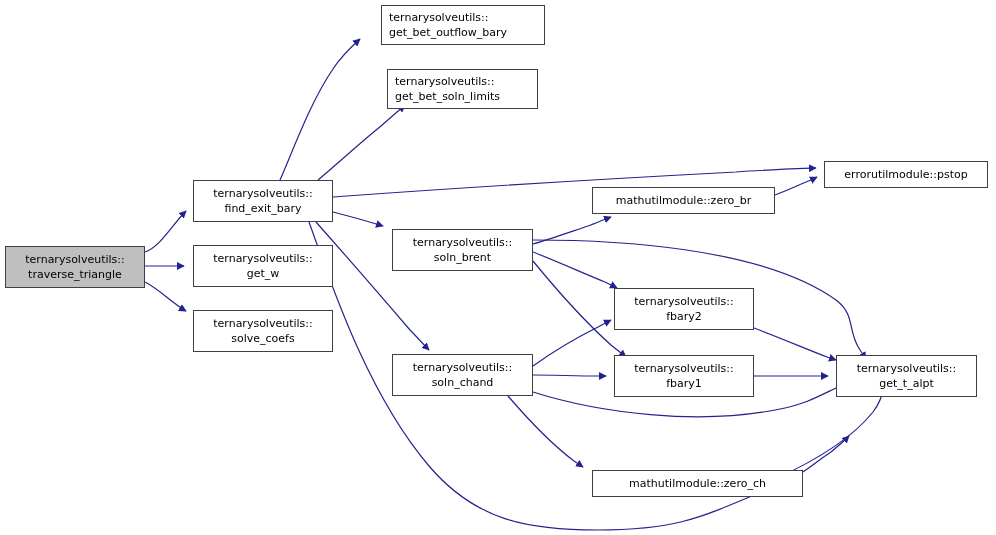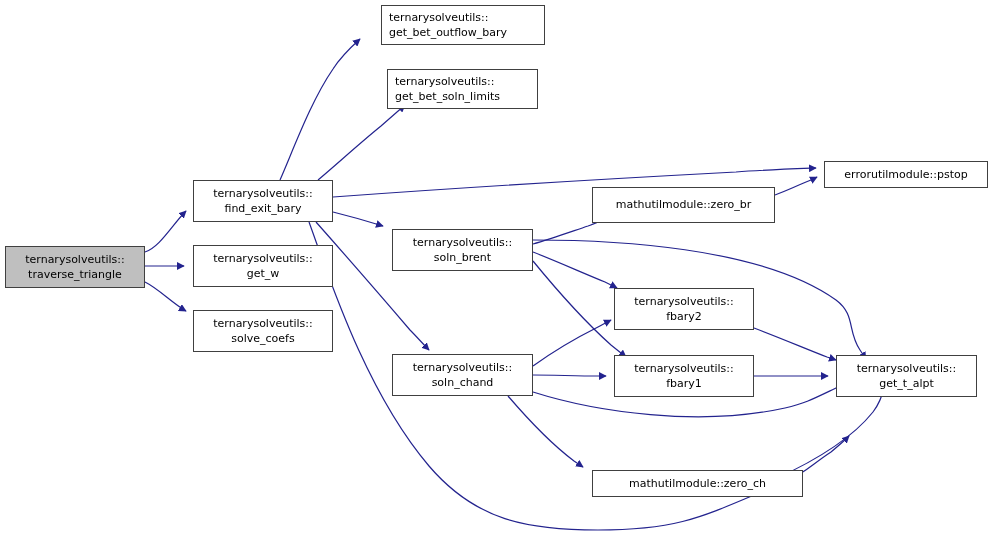--- a/index.html
+++ b/index.html
@@ -90,21 +90,21 @@
 
   <div id="nodes-group">
       <div class="node highlight" style="left: 5px; top: 246px; width: 140px; height: 42px;"><span class="l1">ternarysolveutils::</span><span class="l2">traverse_triangle</span></div>
       <div class="node" style="left: 193px; top: 180px; width: 140px; height: 42px;"><span class="l1">ternarysolveutils::</span><span class="l2">find_exit_bary</span></div>
       <div class="node" style="left: 193px; top: 245px; width: 140px; height: 42px;"><span class="l1">ternarysolveutils::</span><span class="l2">get_w</span></div>
       <div class="node" style="left: 193px; top: 310px; width: 140px; height: 42px;"><span class="l1">ternarysolveutils::</span><span class="l2">solve_coefs</span></div>
       <div class="node leftalign" style="left: 381px; top: 5px; width: 164px; height: 40px;"><span class="l1">ternarysolveutils::</span><span class="l2">get_bet_outflow_bary</span></div>
       <div class="node leftalign" style="left: 387px; top: 69px; width: 151px; height: 40px;"><span class="l1">ternarysolveutils::</span><span class="l2">get_bet_soln_limits</span></div>
       <div class="node" style="left: 392px; top: 229px; width: 141px; height: 42px;"><span class="l1">ternarysolveutils::</span><span class="l2">soln_brent</span></div>
       <div class="node" style="left: 392px; top: 354px; width: 141px; height: 42px;"><span class="l1">ternarysolveutils::</span><span class="l2">soln_chand</span></div>
-      <div class="node" style="left: 592px; top: 187px; width: 183px; height: 36px;"><span class="l1">mathutilmodule::zero_br</span></div>
+      <div class="node" style="left: 592px; top: 187px; width: 183px; height: 27px;"><span class="l1">mathutilmodule::zero_br</span></div>
       <div class="node" style="left: 592px; top: 470px; width: 211px; height: 27px;"><span class="l1">mathutilmodule::zero_ch</span></div>
       <div class="node" style="left: 824px; top: 161px; width: 164px; height: 27px;"><span class="l1">errorutilmodule::pstop</span></div>
       <div class="node" style="left: 614px; top: 288px; width: 140px; height: 42px;"><span class="l1">ternarysolveutils::</span><span class="l2">fbary2</span></div>
       <div class="node" style="left: 614px; top: 355px; width: 140px; height: 42px;"><span class="l1">ternarysolveutils::</span><span class="l2">fbary1</span></div>
       <div class="node" style="left: 836px; top: 355px; width: 141px; height: 42px;"><span class="l1">ternarysolveutils::</span><span class="l2">get_t_alpt</span></div>
     </div>
 
 </div>
 
 </body></html>

